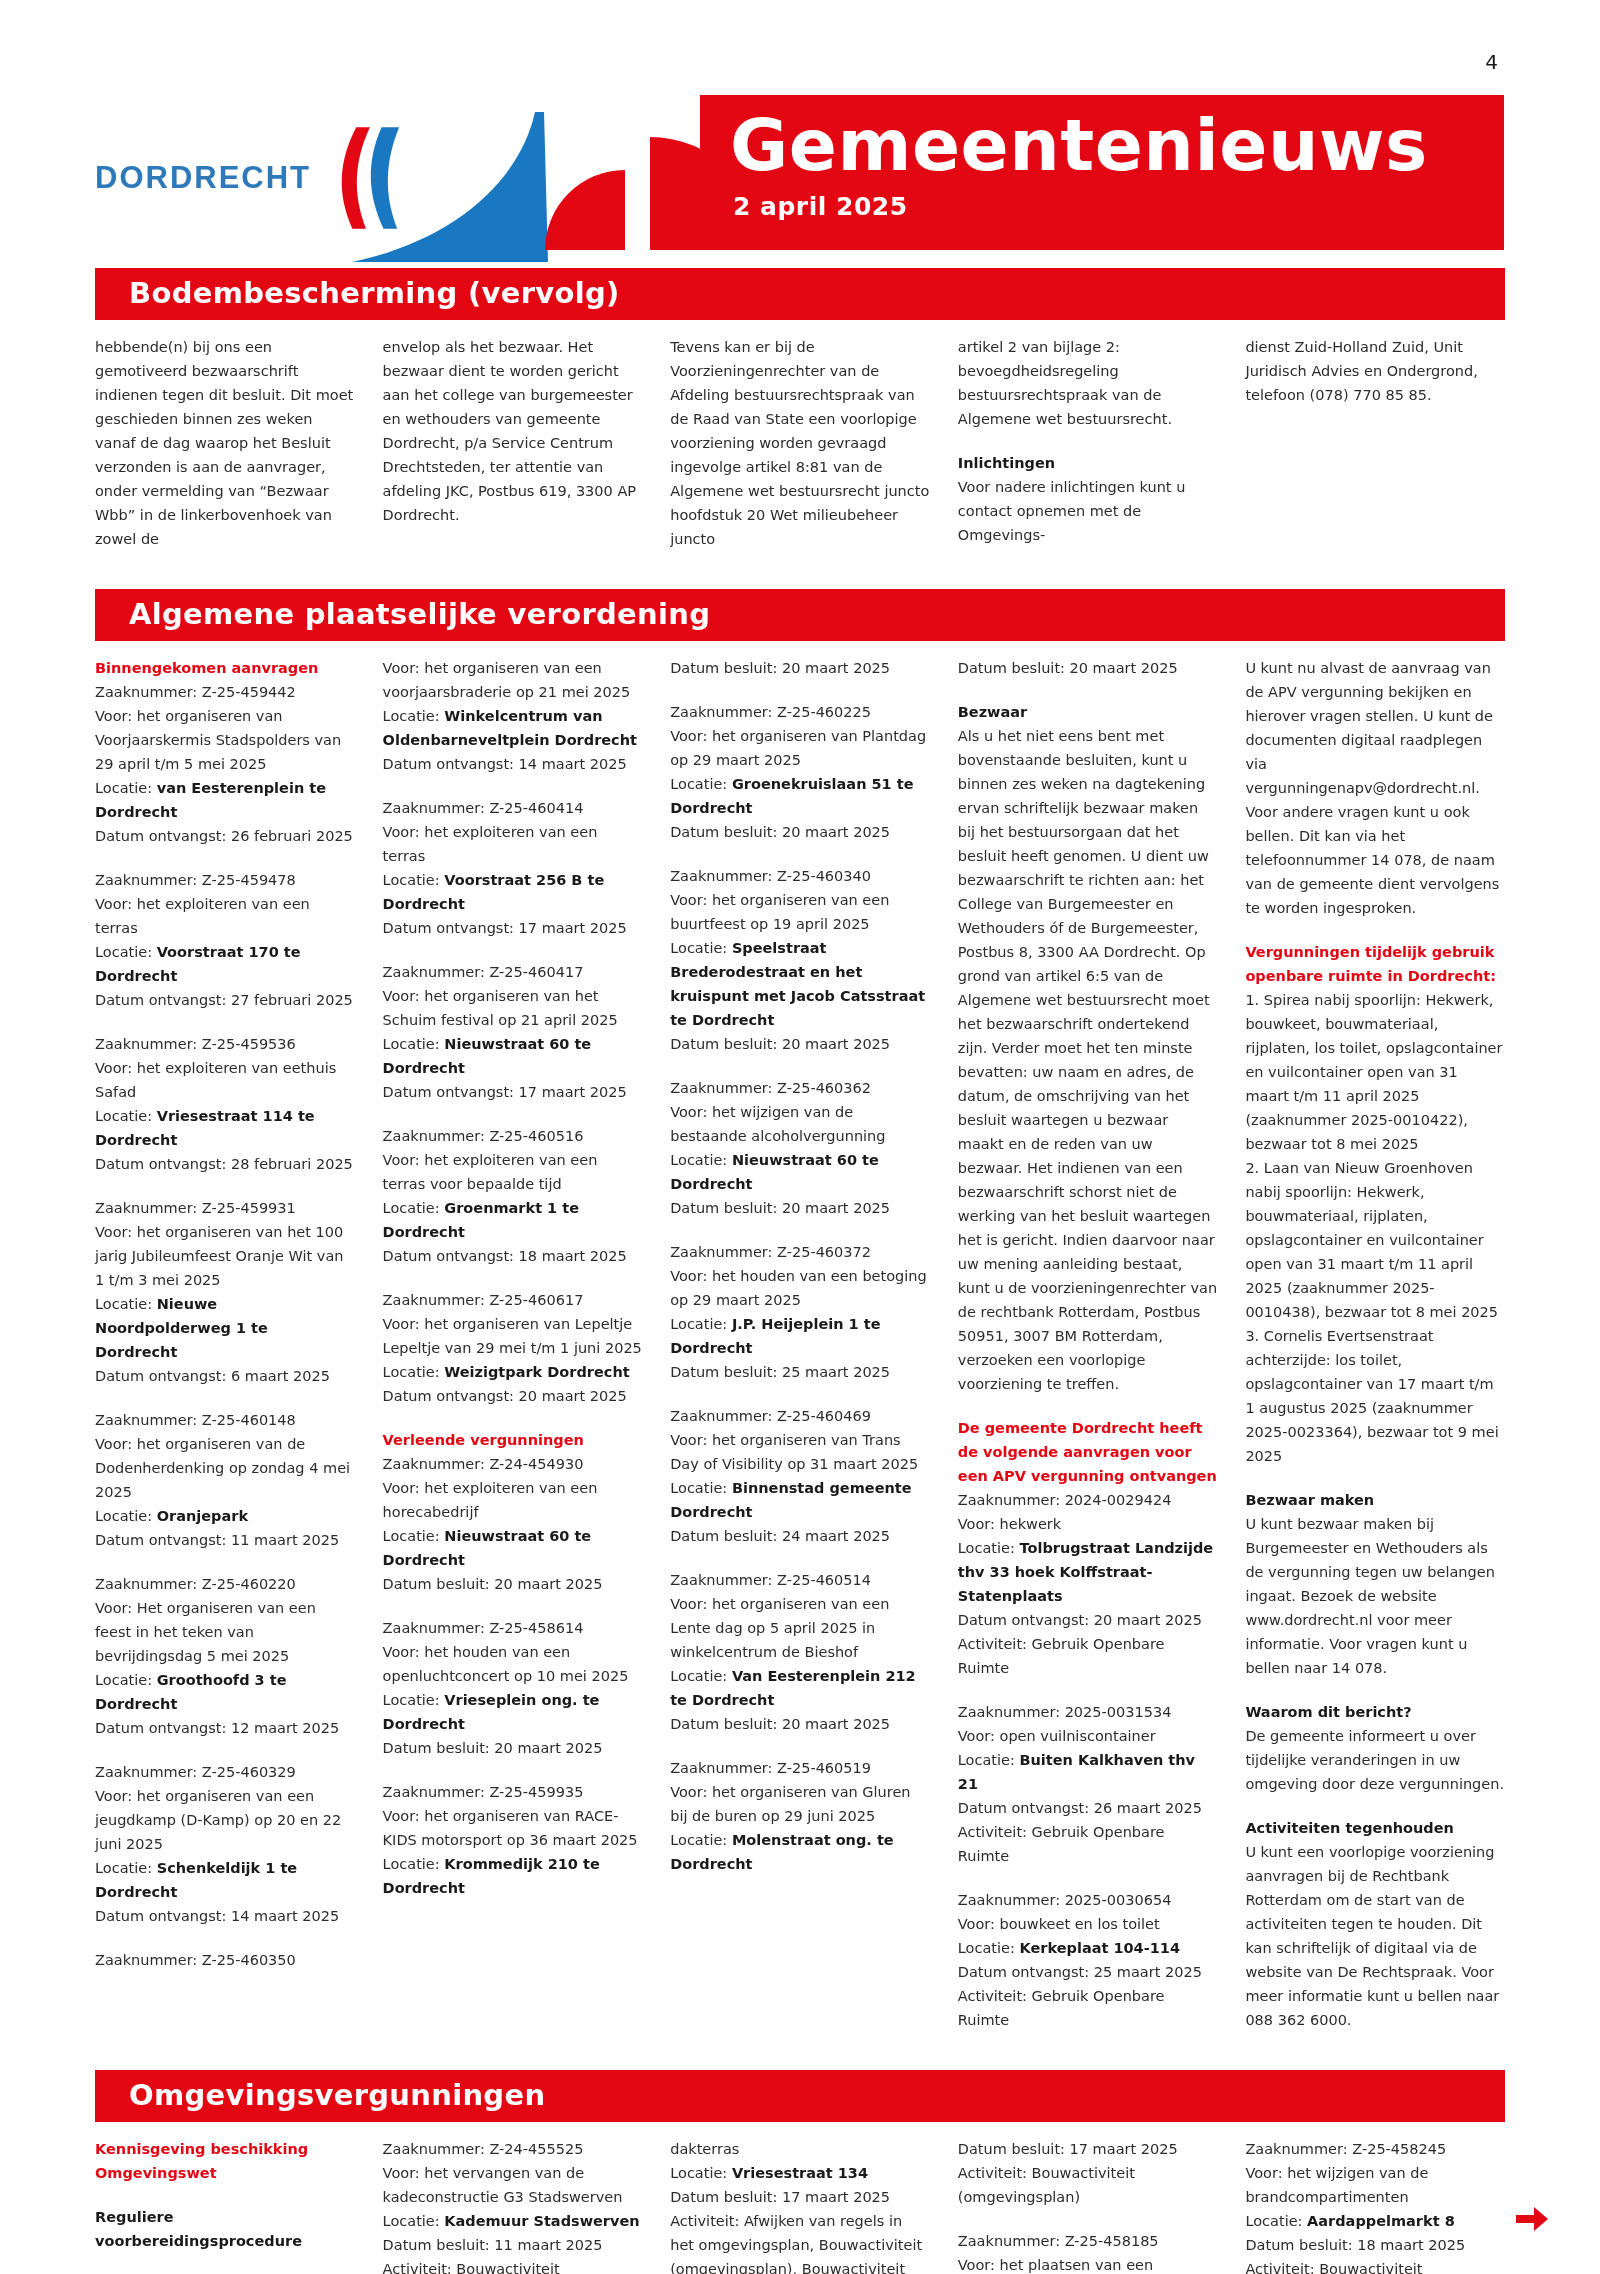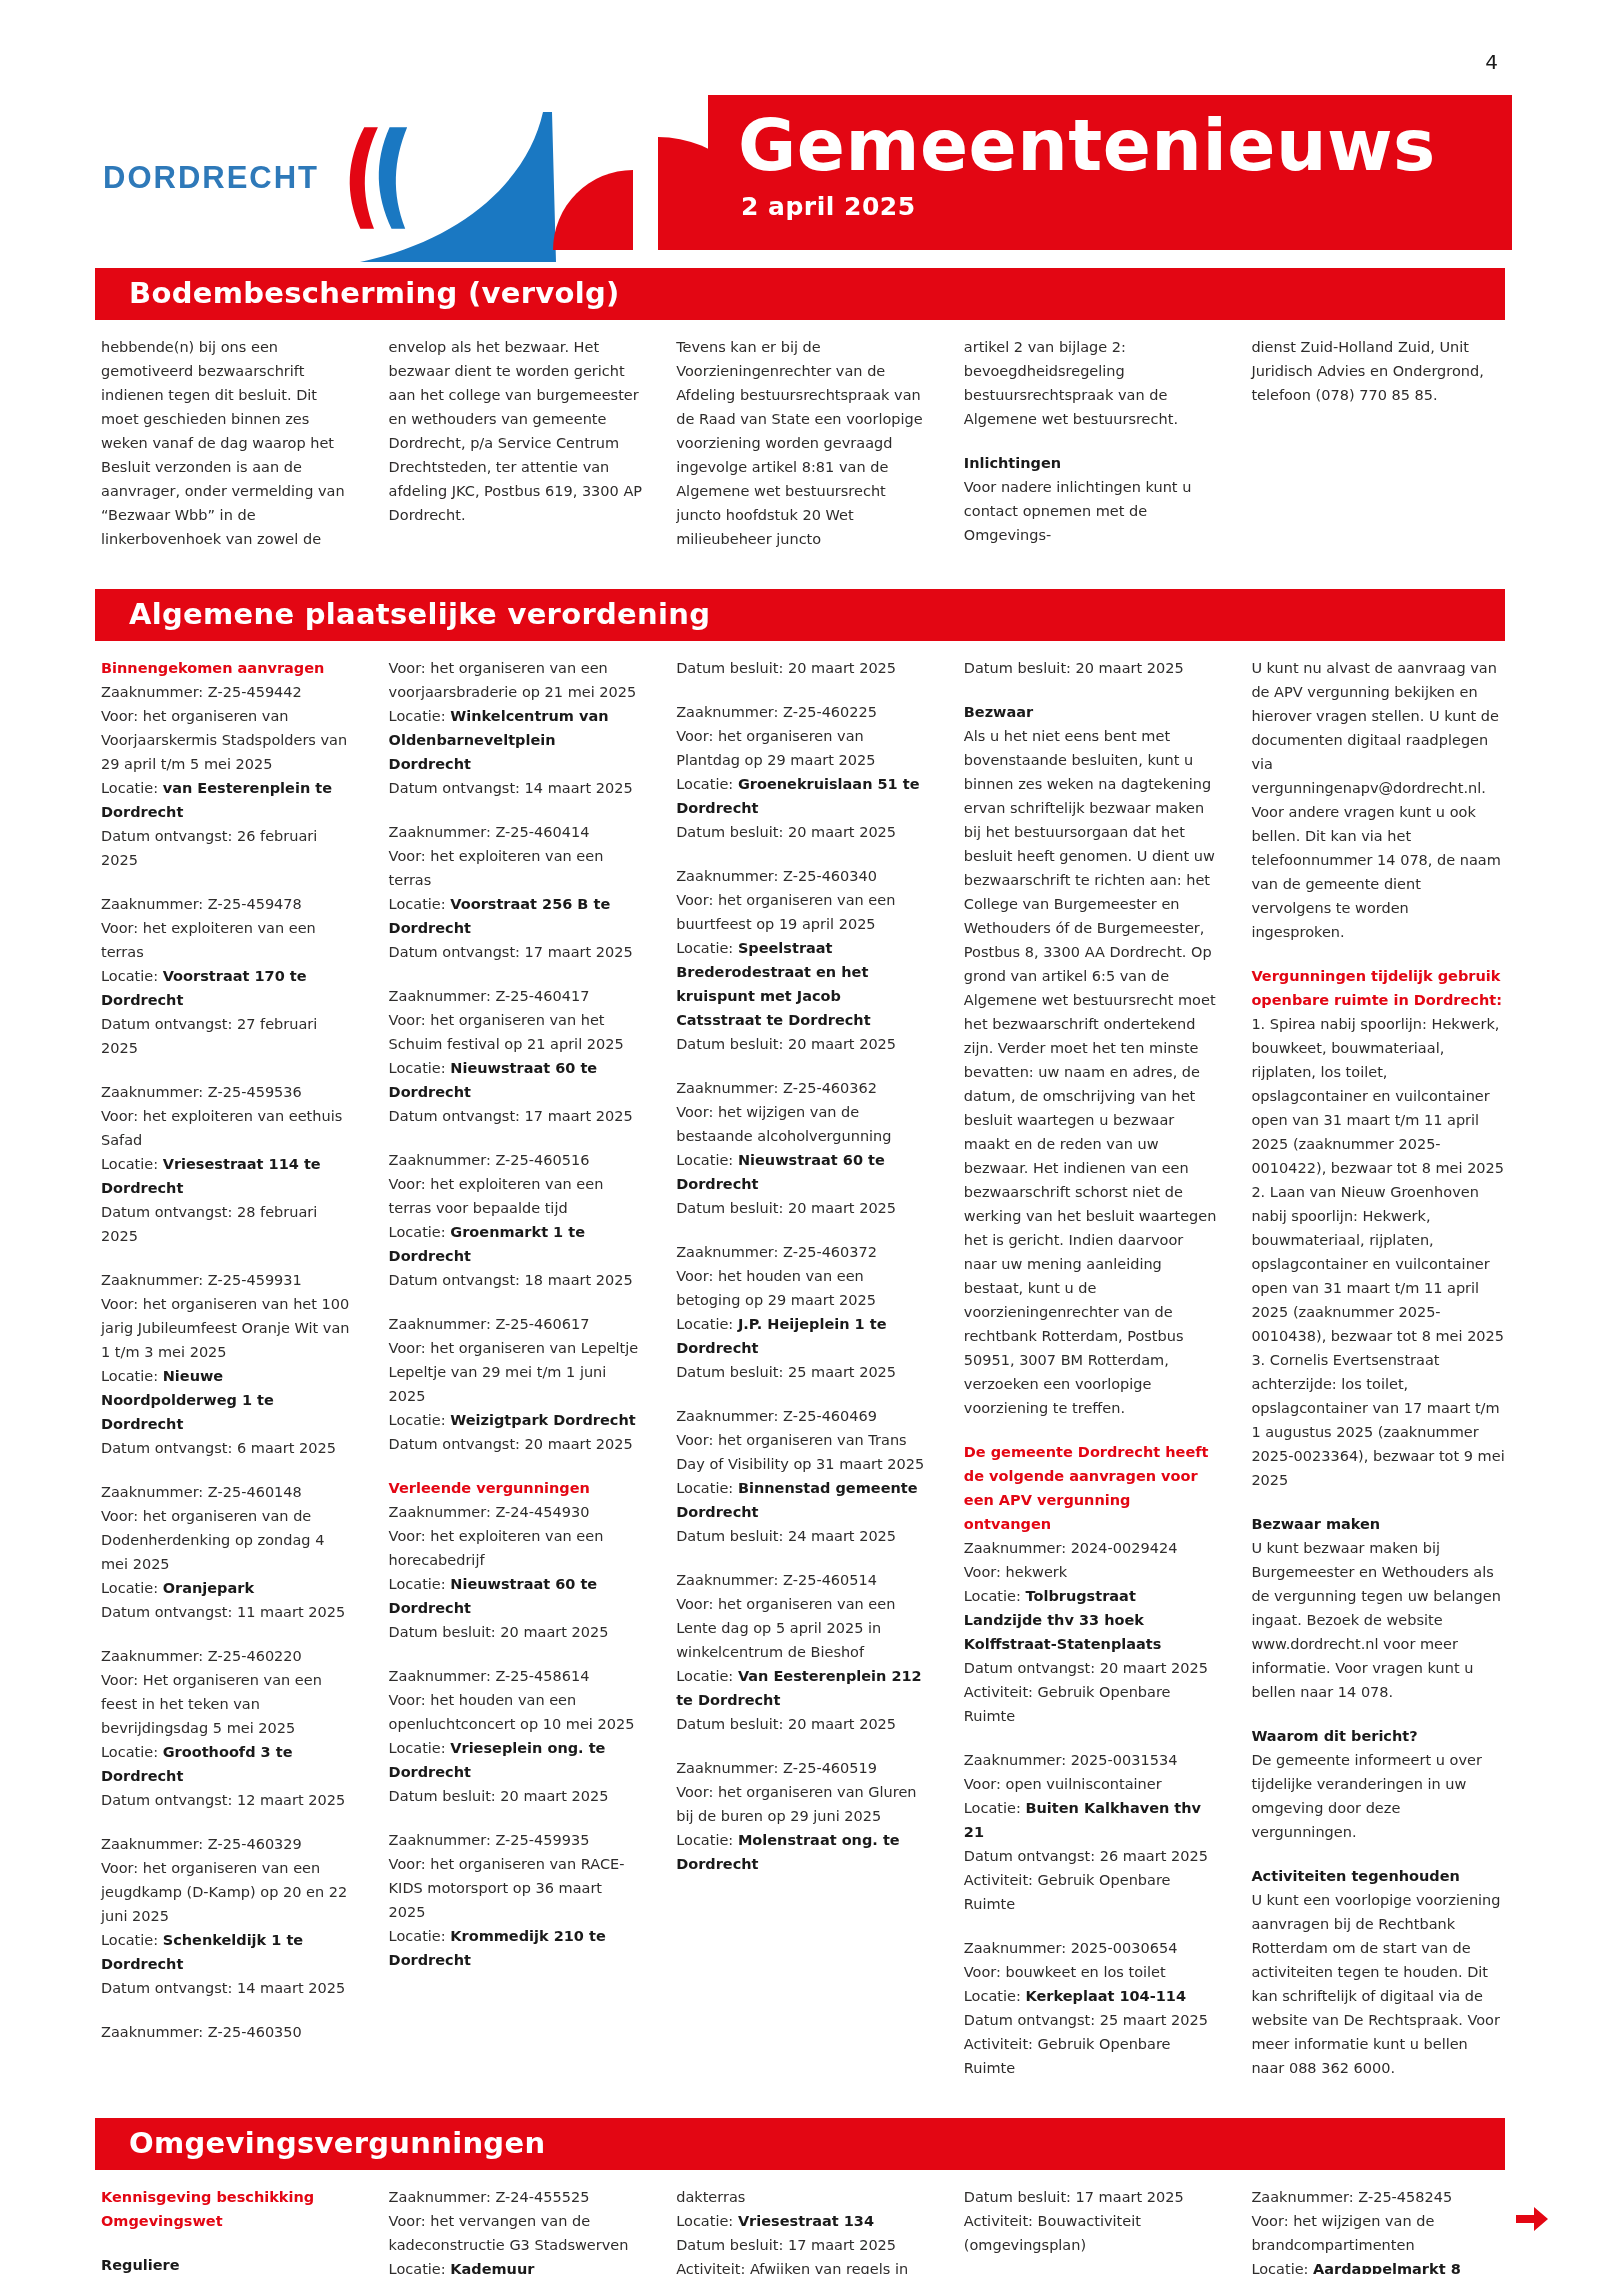--- a/index.html
+++ b/index.html
@@ -3,37 +3,37 @@
 <meta charset="utf-8">
 <style>
   :root{
     --red:#e30613; --blue:#1a78c2; --logo-blue:#2e79b9; --ink:#2e2c2b;
   }
   html,body{margin:0;padding:0;background:#fff;}
   .page{position:relative;width:1600px;height:2274px;background:#fff;overflow:hidden;
         font-family:"DejaVu Sans","Liberation Sans",sans-serif;color:var(--ink);margin:0 auto;}
   .pageno{position:absolute;top:50px;right:102px;font-size:20px;color:#1a1a1a;}
   
-  header{position:absolute;left:8px;top:0;width:1504px;height:266px;}
+  header{position:absolute;left:0;top:0;width:1504px;height:266px;}
   .logo{position:absolute;left:95px;top:126px;display:flex;align-items:center;gap:16px;}
   .logo-text{color:var(--logo-blue);font-size:31px;font-weight:bold;letter-spacing:2px;
              font-family:"Liberation Sans",sans-serif;}
   .logo-flame{width:78px;height:104px;display:block;}
   .decor{position:absolute;left:340px;top:95px;width:430px;height:170px;display:block;}
   .banner{position:absolute;left:700px;top:95px;right:0;height:155px;background:var(--red);color:#fff;}
   .banner .title{margin:14px 0 0 30px;font-size:71px;font-weight:bold;line-height:1.05;letter-spacing:.5px;}
   .banner .date{margin:8px 0 0 33px;font-size:25px;font-weight:bold;letter-spacing:.5px;}
   
   main{position:absolute;left:95px;top:268px;width:1410px;}
   .sec-banner{background:var(--red);color:#fff;font-weight:bold;font-size:29px;
               padding:8px 0 10px 34px;letter-spacing:.3px;}
   .cols{display:grid;grid-template-columns:repeat(5,1fr);column-gap:28px;padding:15px 0 18px;}
   #sec0 .cols{min-height:212px;}
   #sec1 .cols{min-height:1265px;}
-  .col{font-size:14.5px;line-height:24px;color:var(--ink);margin-left:6px;}
+  .col{font-size:14.5px;line-height:24px;color:var(--ink);}
   .blk{margin:0 0 20px;}
   .blk.hr{color:var(--red);font-weight:bold;margin-bottom:0;}
   .blk.hb{font-weight:bold;color:#1a1a1a;margin-bottom:0;}
   .blk.gap{margin-bottom:20px;}
   .blk.nogap{margin-bottom:0;}
   .bold{font-weight:bold;color:#1a1a1a;}
   .next-arrow{position:absolute;right:50px;bottom:42px;display:block;}
 </style>
 </head>
 <body>

